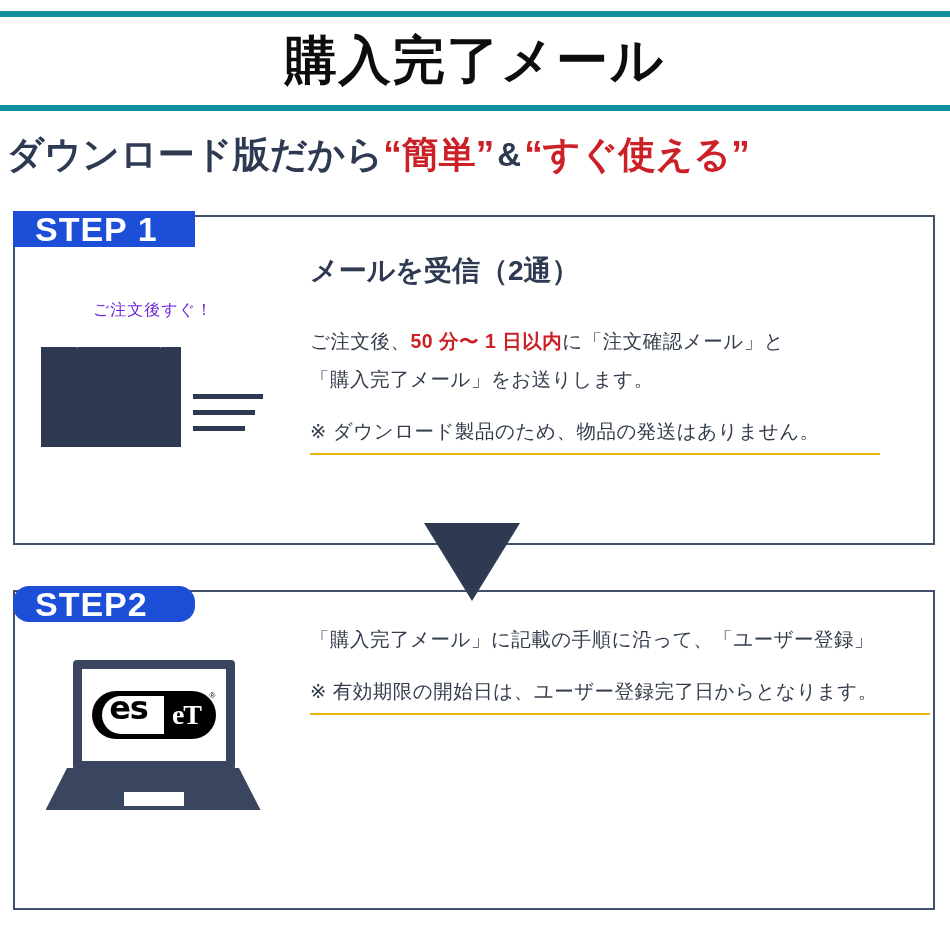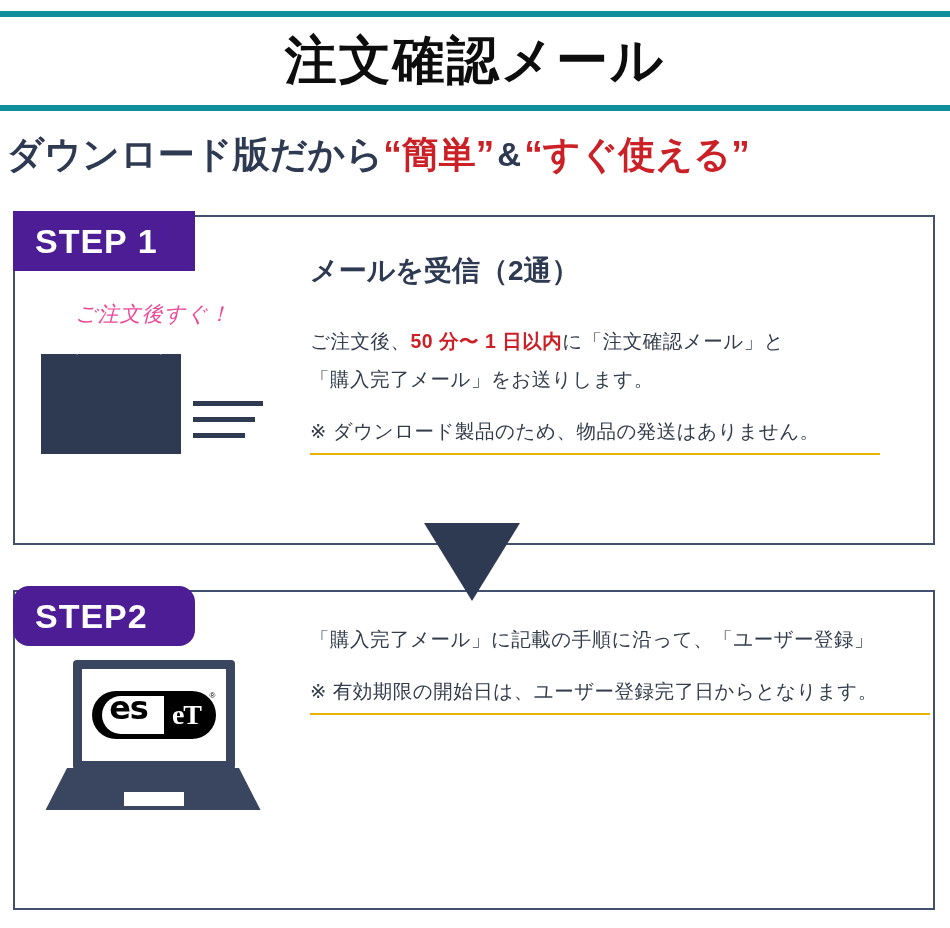--- a/index.html
+++ b/index.html
@@ -35,47 +35,47 @@
   
   .step-box{
     position:absolute;left:13px;width:922px;
     border:2px solid #41506e;background:#ffffff;box-sizing:border-box;
   }
   #step1-box{top:215px;height:330px;}
   #step2-box{top:590px;height:320px;}
 
   .step-badge{
     position:absolute;left:13px;
-    background:#4c1d95;color:#ffffff;
+    background:#1d4ed8;color:#ffffff;
     display:flex;align-items:center;
     font-size:34px;font-weight:bold;letter-spacing:1px;
     box-sizing:border-box;padding:0 22px;
-    height:60px;
+    height:36px;
   }
   #step1-badge{top:211px;width:182px;}
   #step2-badge{top:586px;width:182px;border-radius:16px;}
 
   
   .arrow-down{
     position:absolute;left:424px;top:523px;
     width:0;height:0;
     border-left:48px solid transparent;
     border-right:48px solid transparent;
     border-top:78px solid #2e3952;
     z-index:5;
   }
 
   
   .left-col{position:absolute;width:280px;text-align:center;}
   #step1-left{left:13px;top:300px;}
   #step2-left{left:13px;top:660px;}
 
   .caption{
-    font-size:21px;color:#ec4899;letter-spacing:1px;
-    margin-bottom:26px;font-family:"Liberation Sans","DejaVu Sans",sans-serif;font-style:italic;
+    font-size:16px;color:#6d28d9;letter-spacing:1px;
+    margin-bottom:26px;font-family:"Liberation Sans","DejaVu Sans",sans-serif;
   }
 
   
   .env-wrap{position:relative;width:225px;height:110px;margin:0 auto;}
   .env-body{
     position:absolute;left:0;top:0;width:140px;height:100px;
     background:#2e3952;overflow:hidden;
   }
   .env-flap{
     position:absolute;left:0;top:0;width:140px;height:100px;
@@ -164,21 +164,21 @@
   }
   #step1-note{width:570px;}
   #step2-note{width:620px;}
 </style>
 </head>
 <body>
 
 <div class="page">
 
   <div class="rule-top"></div>
-  <div class="page-title">注文確認メール</div>
+  <div class="page-title">購入完了メール</div>
   <div class="rule-bottom"></div>
 
   <div class="subtitle">
     <span>ダウンロード版だから</span>
     <span class="red">“</span>
     <span class="red">簡単</span>
     <span class="red">”</span>
     <span class="amp">&amp;</span>
     <span class="red">“</span>
     <span class="red">すぐ使える</span>

